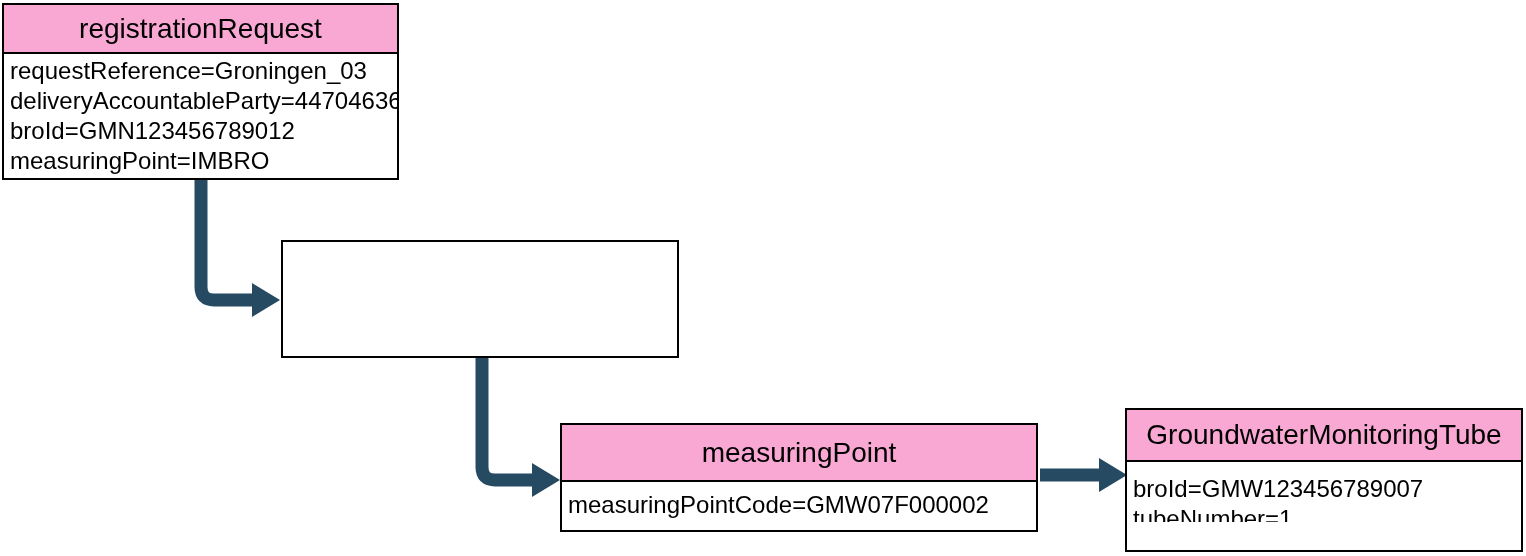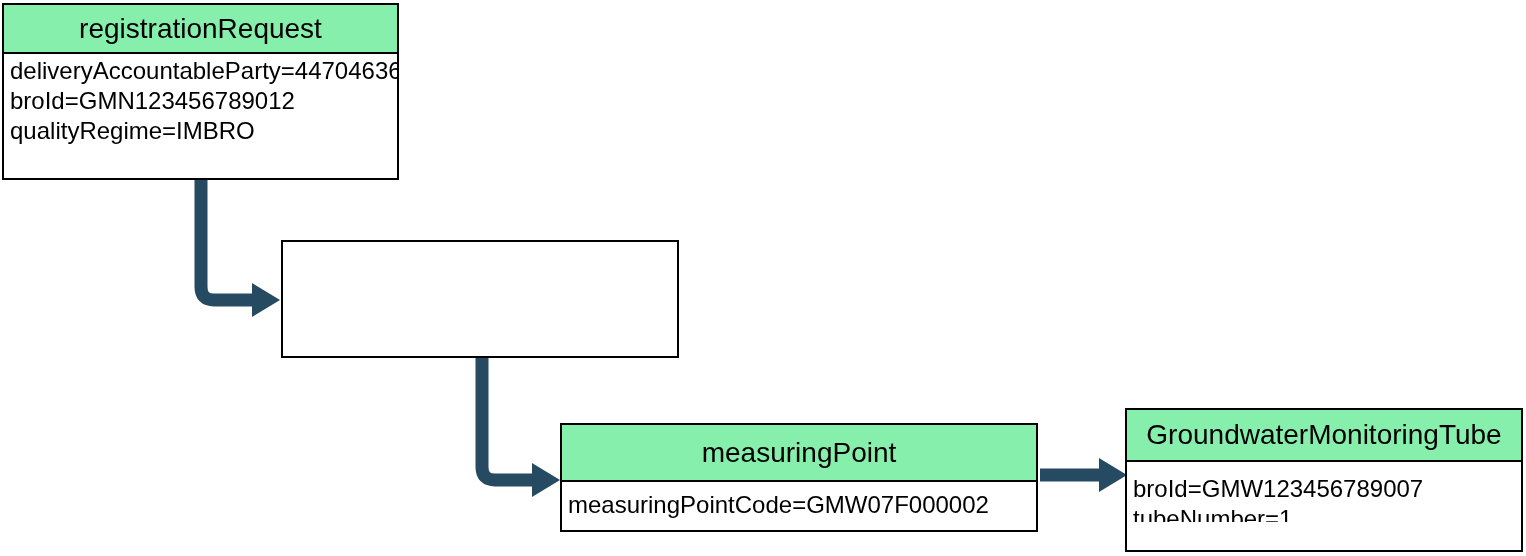--- a/index.html
+++ b/index.html
@@ -14,21 +14,21 @@
   .edge{fill:none;stroke-width:13px;}
   .edge-head{stroke:none;}
   .node{
     position:absolute;
     box-sizing:border-box;
     background:#ffffff;
     border:2px solid #000000;
   }
   .node-header{
     box-sizing:border-box;
-    background:#86efac;
+    background:#f9a8d4;
     border-bottom:2px solid #000000;
     text-align:center;
     font-size:28px;
     color:#000000;
     white-space:nowrap;
     overflow:hidden;
   }
   .node-body{
     box-sizing:border-box;
     font-size:24px;
@@ -64,23 +64,24 @@
     <path class="edge" d="M482,356 L482,467 Q482,480 495,480 L533,480" stroke="#254a61"></path>
     <polygon class="edge-head" points="532,463 532,497 560,480" fill="#254a61"></polygon>
 
     <path class="edge" d="M1040,475 L1100,475" stroke="#254a61"></path>
     <polygon class="edge-head" points="1099,458 1099,492 1127,475" fill="#254a61"></polygon>
   </svg>
 
   <div class="node n1">
     <div class="node-header">registrationRequest</div>
     <div class="node-body">
+      <div class="attr">requestReference=Groningen_03</div>
       <div class="attr">deliveryAccountableParty=44704636</div>
       <div class="attr">broId=GMN123456789012</div>
-      <div class="attr">qualityRegime=IMBRO</div>
+      <div class="attr">measuringPoint=IMBRO</div>
     </div>
   </div>
 
   <div class="node n2">
   </div>
 
   <div class="node n3">
     <div class="node-header">measuringPoint</div>
     <div class="node-body">
       <div class="attr">measuringPointCode=GMW07F000002</div>

